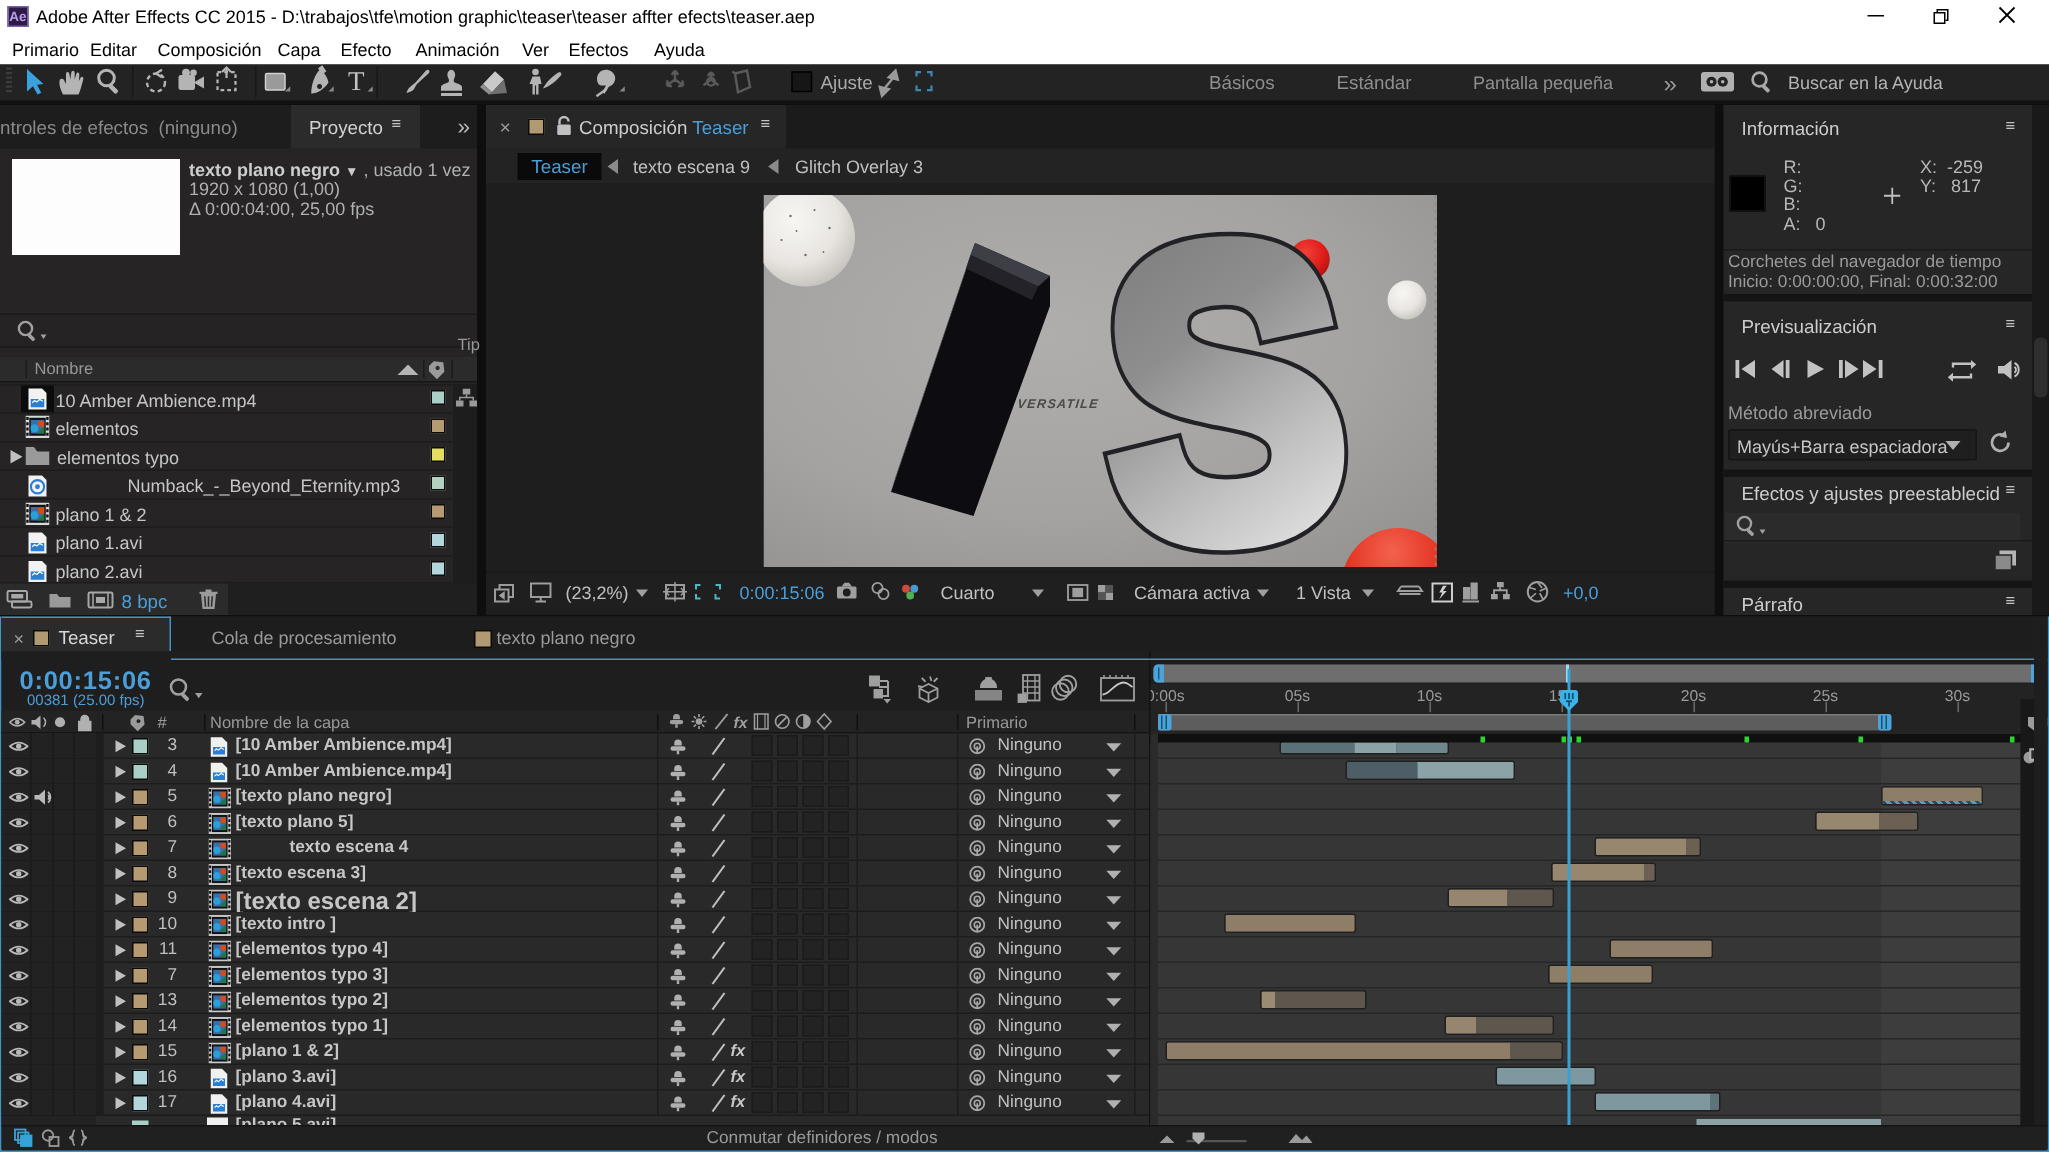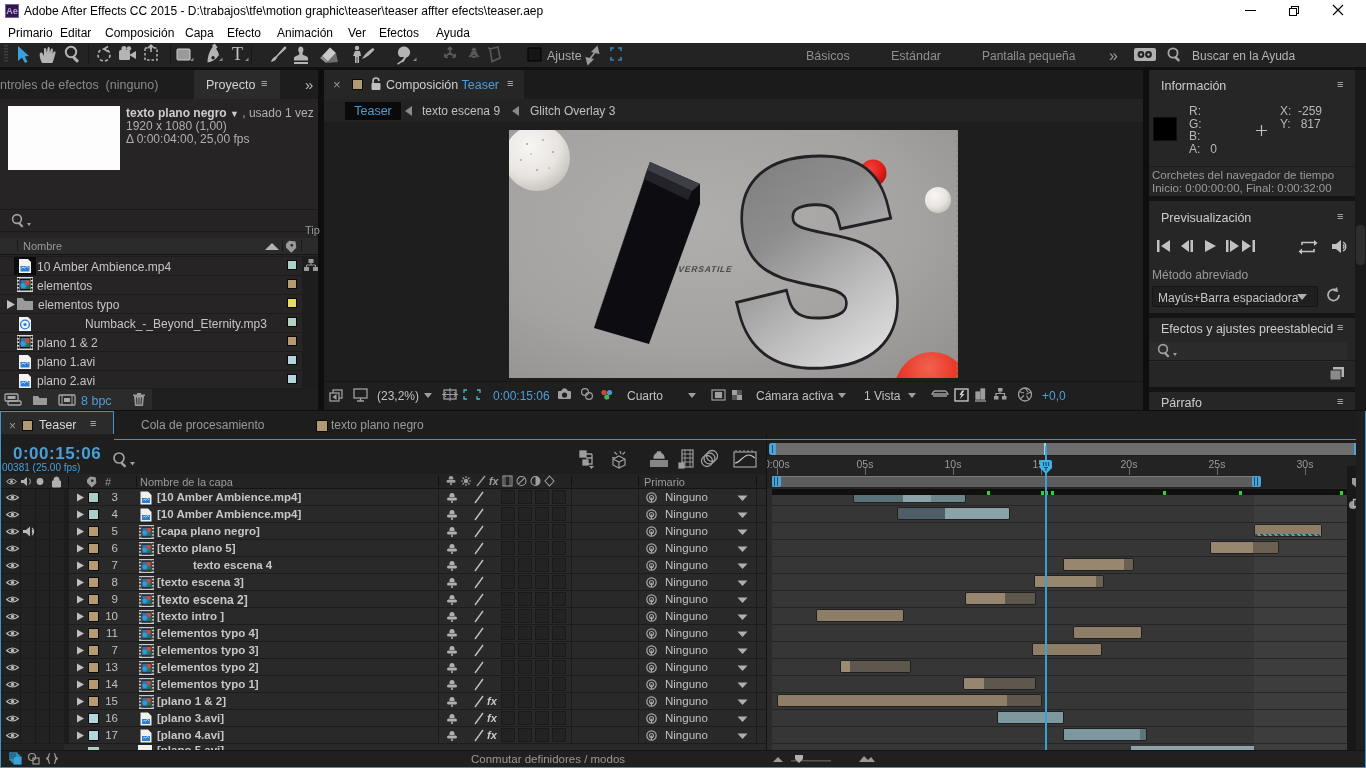--- a/index.html
+++ b/index.html
@@ -549,21 +549,21 @@
 <div class="txt" style="left:8px;top:8px;font-size:12px;color:#9a9a9a;">×</div>
 <div class="abs" style="left:21px;top:9px;width:11px;height:11px;background:#b19a71;border:1px solid #0a0a0a;"></div>
 <div class="txt" style="left:38px;top:7px;font-size:12.5px;color:#d8d8d8;">Teaser</div>
 <div class="txt" style="left:89px;top:6px;font-size:11px;color:#c2c2c2;">≡</div>
 <div class="txt" style="left:140px;top:7px;font-size:12px;color:#9a9a9a;">Cola de procesamiento</div>
 <div class="abs" style="left:315px;top:9px;width:12px;height:12px;background:#b19a71;border:1px solid #0a0a0a;"></div>
 <div class="txt" style="left:330px;top:7px;font-size:12px;color:#9a9a9a;">texto plano negro</div>
 
 <div class="abs" style="left:0;top:23px;width:765px;height:55px;background:#1e1e1e;"></div>
 <div class="txt" style="left:12px;top:33px;font-size:17px;font-weight:bold;color:#4b9fd9;letter-spacing:0.5px;">0:00:15:06</div>
-<div class="txt" style="left:1px;top:51px;font-size:10px;color:#4b9fd9;">00381 (25.00 fps)</div>
+<div class="txt" style="left:17px;top:51px;font-size:10px;color:#4b9fd9;">00381 (25.00 fps)</div>
 <svg class="abs" style="left:110px;top:40px;" width="26" height="18">
         <circle cx="8" cy="7" r="5" fill="none" stroke="#a0a0a0" stroke-width="1.7"></circle>
         <rect x="11.2" y="10.7" width="6" height="2.6" rx="1" transform="rotate(45 11.2 10.7)" fill="#a0a0a0"></rect>
         <path d="M19,11 l5,0 l-2.5,3.5 Z" fill="#a0a0a0"></path>
       </svg>
 <svg class="abs" style="left:578px;top:37px;" width="180" height="22">
  <g stroke="#9f9f9f" fill="none" stroke-width="1.3">
   <path d="M5,6 h8 M13,6 v4 h-6 M13,6 v10 h-4"></path>
           <rect x="1" y="3" width="6" height="6" fill="#9f9f9f"></rect>
           <rect x="4" y="12" width="5" height="5" fill="#9f9f9f"></rect>
@@ -769,21 +769,21 @@
               <rect x="0.4" y="1" width="1.4" height="1.8"></rect>
               <rect x="0.4" y="4.2" width="1.4" height="1.8"></rect>
               <rect x="0.4" y="7.4" width="1.4" height="1.8"></rect>
               <rect x="0.4" y="10.6" width="1.4" height="1.8"></rect>
               <rect x="13.2" y="1" width="1.4" height="1.8"></rect>
               <rect x="13.2" y="4.2" width="1.4" height="1.8"></rect>
               <rect x="13.2" y="7.4" width="1.4" height="1.8"></rect>
               <rect x="13.2" y="10.6" width="1.4" height="1.8"></rect>
             </g>
           </svg>
-          <div class="txt" style="left:156px;top:2px;font-size:11.5px;font-weight:bold;color:#c6c6c6;">[capa plano negro]</div>
+          <div class="txt" style="left:156px;top:2px;font-size:11.5px;font-weight:bold;color:#c6c6c6;">[texto plano negro]</div>
           <svg class="abs" style="left:445px;top:3px;" width="12" height="11">
             <path d="M6,1 a2.5,2.5 0 0 1 2.5,2.5 L8.5,5 L3.5,5 L3.5,3.5 A2.5,2.5 0 0 1 6,1 Z" fill="#b0b0b0"></path>
             <rect x="1" y="5.5" width="10" height="3" rx="1.5" fill="#b0b0b0"></rect>
             <rect x="5.2" y="8.5" width="1.6" height="2.5" fill="#b0b0b0"></rect>
           </svg>
           <svg class="abs" style="left:472px;top:2px;" width="12" height="13">
             <path d="M2,12 L10,1" stroke="#c0c0c0" stroke-width="1.4"></path>
           </svg>
           <div class="abs" style="left:500px;top:1px;width:14px;height:14px;background:#232323;border:1px solid #1a1a1a;"></div>
           <div class="abs" style="left:517px;top:1px;width:14px;height:14px;background:#232323;border:1px solid #1a1a1a;"></div>
@@ -1013,21 +1013,21 @@
               <rect x="0.4" y="1" width="1.4" height="1.8"></rect>
               <rect x="0.4" y="4.2" width="1.4" height="1.8"></rect>
               <rect x="0.4" y="7.4" width="1.4" height="1.8"></rect>
               <rect x="0.4" y="10.6" width="1.4" height="1.8"></rect>
               <rect x="13.2" y="1" width="1.4" height="1.8"></rect>
               <rect x="13.2" y="4.2" width="1.4" height="1.8"></rect>
               <rect x="13.2" y="7.4" width="1.4" height="1.8"></rect>
               <rect x="13.2" y="10.6" width="1.4" height="1.8"></rect>
             </g>
           </svg>
-          <div class="txt" style="left:156px;top:2px;font-size:12px;font-weight:bold;color:#c6c6c6;">[texto escena 2]</div>
+          <div class="txt" style="left:156px;top:2px;font-size:16px;font-weight:bold;color:#c6c6c6;">[texto escena 2]</div>
           <svg class="abs" style="left:445px;top:3px;" width="12" height="11">
             <path d="M6,1 a2.5,2.5 0 0 1 2.5,2.5 L8.5,5 L3.5,5 L3.5,3.5 A2.5,2.5 0 0 1 6,1 Z" fill="#b0b0b0"></path>
             <rect x="1" y="5.5" width="10" height="3" rx="1.5" fill="#b0b0b0"></rect>
             <rect x="5.2" y="8.5" width="1.6" height="2.5" fill="#b0b0b0"></rect>
           </svg>
           <svg class="abs" style="left:472px;top:2px;" width="12" height="13">
             <path d="M2,12 L10,1" stroke="#c0c0c0" stroke-width="1.4"></path>
           </svg>
           <div class="abs" style="left:500px;top:1px;width:14px;height:14px;background:#232323;border:1px solid #1a1a1a;"></div>
           <div class="abs" style="left:517px;top:1px;width:14px;height:14px;background:#232323;border:1px solid #1a1a1a;"></div>

